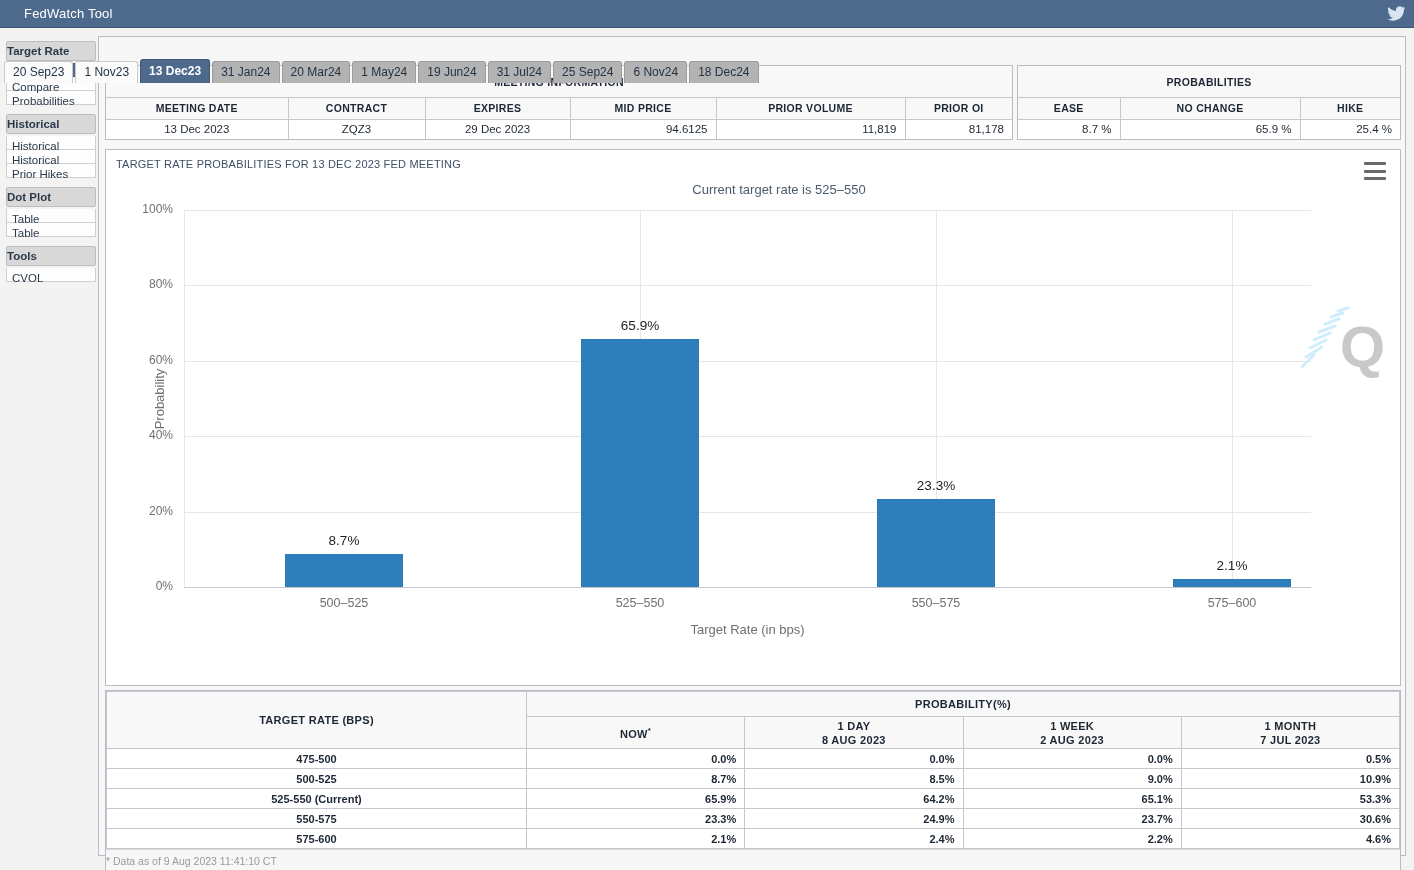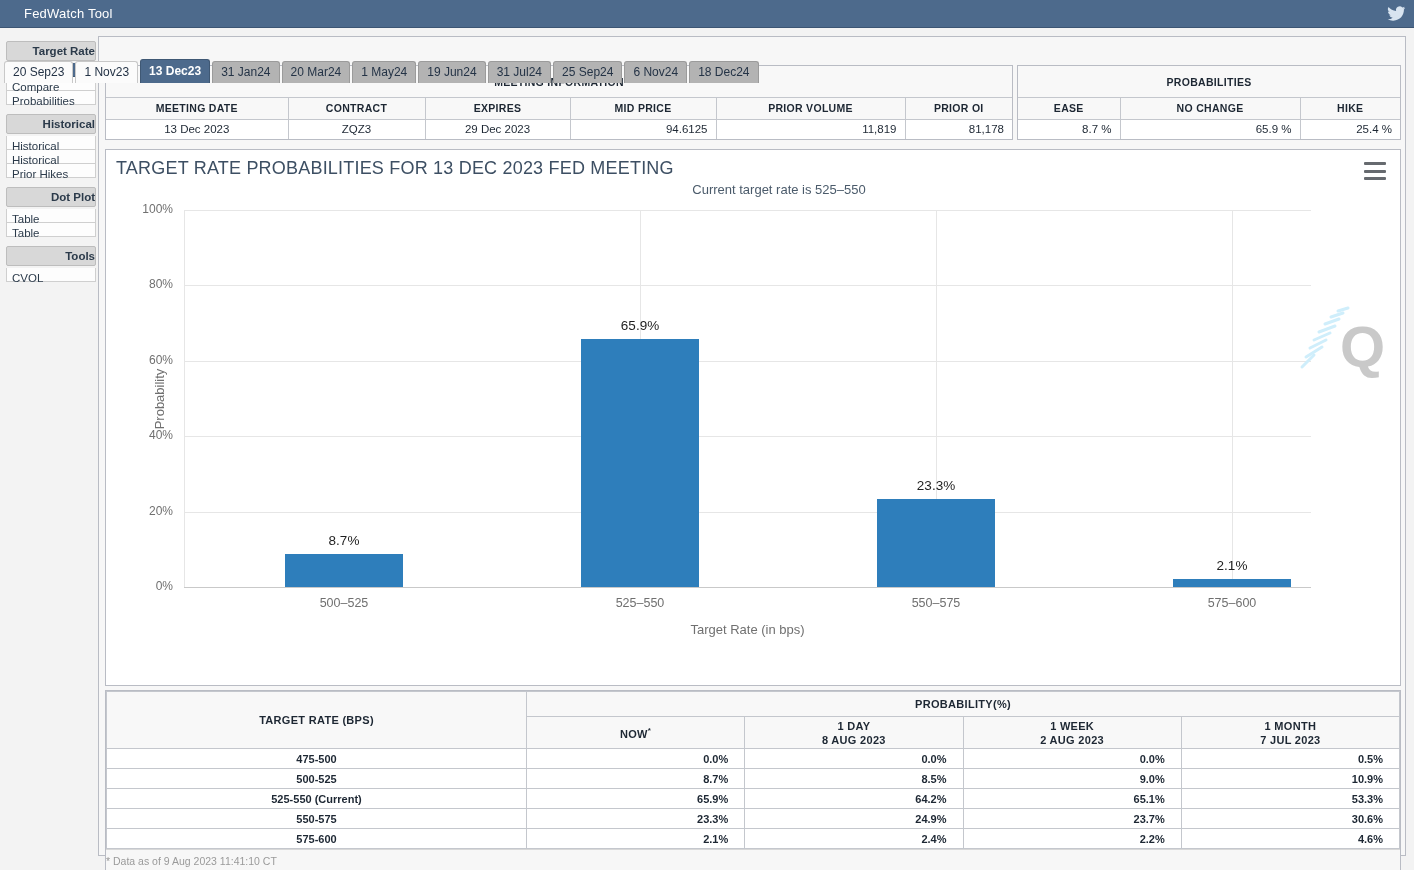--- a/index.html
+++ b/index.html
@@ -33,21 +33,21 @@
   
   #sidebar {
     position: absolute; left: 6px; top: 13px; width: 90px;
   }
   .side-group { margin-bottom: 9px; }
   .side-head {
     background: #d8d8d8;
     border: 1px solid #bdbdbd;
     color: #2b3a4a;
     font-size: 11.5px; font-weight: bold;
-    text-align: right;
+    text-align: left;
     height: 20px; line-height: 19px;
     border-radius: 2px;
     margin-bottom: 2px;
   }
   .side-item {
     background: #fdfdfd;
     border: 1px solid #cfcfcf;
     border-top: none;
     color: #2b3a4a;
     font-size: 11.5px;
@@ -133,21 +133,21 @@
 
   
   #chartCard {
     position: absolute; left: 6px; top: 112px;
     width: 1296px; height: 537px;
     background: #ffffff;
     border: 1px solid #b9bcc4;
   }
   #chartTitle {
     position: absolute; left: 10px; top: 8px;
-    font-size: 18px; color: #3d4f63; letter-spacing: .2px;
+    font-size: 11px; color: #3d4f63; letter-spacing: .2px;
     font-family: "Liberation Sans", sans-serif;
   }
   #chartSubtitle {
     position: absolute; left: 0; top: 32px; width: 1296px;
     text-align: center; font-size: 13px; color: #4b5b6b;
     padding-left: 50px;
   }
   #burger {
     position: absolute; right: 14px; top: 12px;
     width: 22px; height: 18px;
@@ -210,21 +210,21 @@
     font-size: 11px; color: #1d2733; font-weight: bold;
   }
   table.prob-tbl th {
     background: #f8f8f8; font-weight: bold; letter-spacing: .3px;
   }
   th.tgt-head { width: 420px; height: 57px; }
   th.prob-span { height: 25px; font-weight: normal; font-size: 11px; }
   th.sub-head { height: 32px; line-height: 14px; }
   table.prob-tbl td { height: 20px; background: #ffffff; }
   td.tgt { text-align: center; }
-  td.num { text-align: right; padding-right: 16px; }
+  td.num { text-align: right; padding-right: 8px; }
   td.now { background: #f7f7d5; }
   .sup { font-size: 8px; vertical-align: super; }
   #asOf {
     font-size: 10.5px; color: #9a9a9a;
     height: 22px; line-height: 22px;
     background: #f7f7f7;
     border-top: 1px solid #d8d8d8;
   }
 </style>
 </head>

